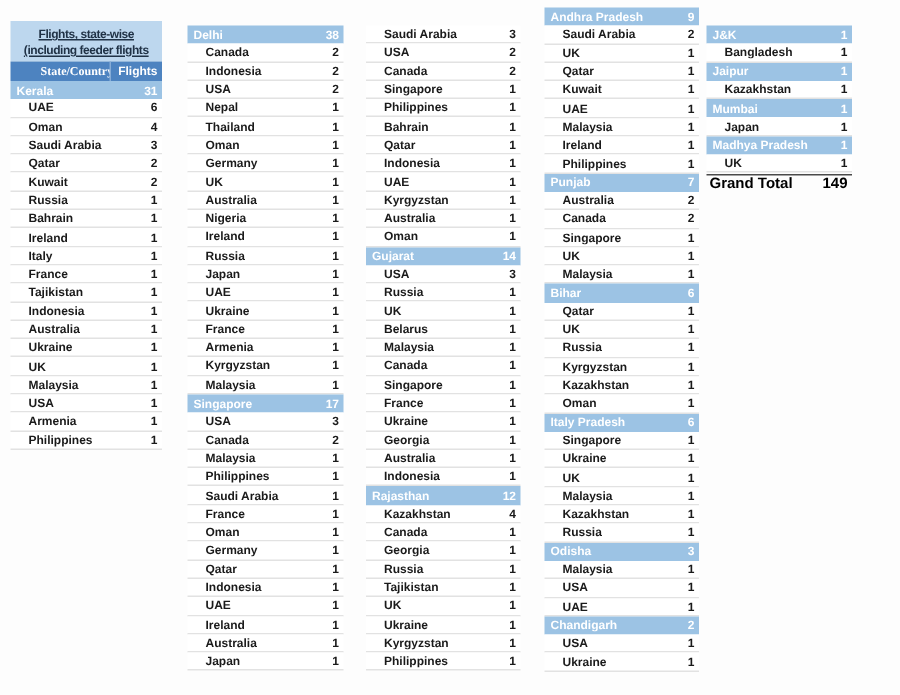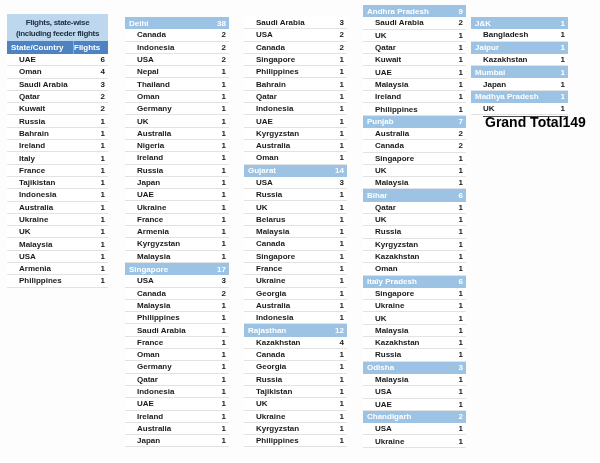--- a/index.html
+++ b/index.html
@@ -8,58 +8,62 @@
   #sheet { position:relative; width:600px; height:463px; }
   .block { position:absolute; }
   .col1 { left:7px;   top:14px; width:101px; }
   .col2 { left:125px; top:17px; width:104px; }
   .col3 { left:244px; top:17px; width:103px; }
   .col4 { left:363px; top:5px; width:103px; }
   .col5 { left:471px; top:17px; width:97px; }
 
   .title { background:var(--title-bg,#BDD7EE); color:var(--title-text,#203246);
     font-weight:bold; font-size:8px; letter-spacing:-0.3px; text-align:center;
-    padding:3px 1px 2px 1px; line-height:11px; white-space:nowrap; overflow:hidden; }
+    padding:3px 1px 2px 1px; line-height:11px; white-space:nowrap; overflow:hidden;text-decoration:underline; }
 
   .thead { display:flex; align-items:center; height:13px;
     background:var(--header-bg,#4D83C0); color:var(--header-text,#FFFFFF);
     font-weight:bold; font-size:8px; }
-  .thead .c1 { flex:1; padding-left:4px; border-right:1px solid #86ACD6;
-    white-space:nowrap; overflow:hidden; height:100%; line-height:13px; }
-  .thead .c2 { width:34px; text-align:left; padding-right:3px; }
+  .thead .c1 { flex:1; padding-left:20px; border-right:1px solid #86ACD6;
+    white-space:nowrap; overflow:hidden; height:100%; line-height:13px;font-family:Liberation Serif, serif; }
+  .thead .c2 { width:34px; text-align:right; padding-right:3px; }
 
   .row { display:flex; align-items:center; height:12.3px; font-size:8px; font-weight:bold; }
   .row .name { flex:1; white-space:nowrap; overflow:hidden; }
   .row .val  { width:28px; text-align:right; padding-right:3px; }
   .row.state { background:var(--state-bg,#9CC3E4); color:var(--state-text,#FFFFFF);align-items:center; }
   .row.state .name { padding-left:4px; }
   .row.country { color:var(--row-text,#1A1A1A);
     border-bottom:1px solid var(--row-border,#E2E2E2); background:#fff; }
   .row.country .name { padding-left:12px; }
 
-  .grand { display:flex; align-items:flex-end; height:14px; margin-top:1px;
+  .grand { display:flex; align-items:flex-start; height:14px; margin-top:1px;
     border-top:1.5px solid var(--grand-border,#4A4A4A);
-    font-size:14px; font-weight:bold; color:#000;margin-left:12px; }
+    font-size:10px; font-weight:bold; color:#000; }
   .grand .name { flex:1; padding-left:2px; white-space:nowrap; }
   .grand .val  { width:30px; text-align:right; padding-right:3px; }
 </style>
 </head>
 <body style="--title-bg: #BDD7EE; --title-text: #203246; --header-bg: #4D83C0; --header-text: #FFFFFF; --state-bg: #9CC3E4; --state-text: #FFFFFF; --row-text: #1A1A1A; --row-border: #E2E2E2; --grand-border: #4A4A4A;">
 
 <div id="sheet">
 
   <div class="block col1">
     <div class="title">
       <div>Flights, state-wise</div>
       <div>(including feeder flights</div>
     </div>
     <div class="thead">
       <span class="c1">State/Country</span>
       <span class="c2">Flights</span>
     </div>
+  <div class="row state">
+        <span class="name">Kerala</span>
+        <span class="val">31</span>
+      </div>
       <div class="row country">
         <span class="name">UAE</span>
         <span class="val">6</span>
       </div>
       <div class="row country">
         <span class="name">Oman</span>
         <span class="val">4</span>
       </div>
       <div class="row country">
         <span class="name">Saudi Arabia</span>

